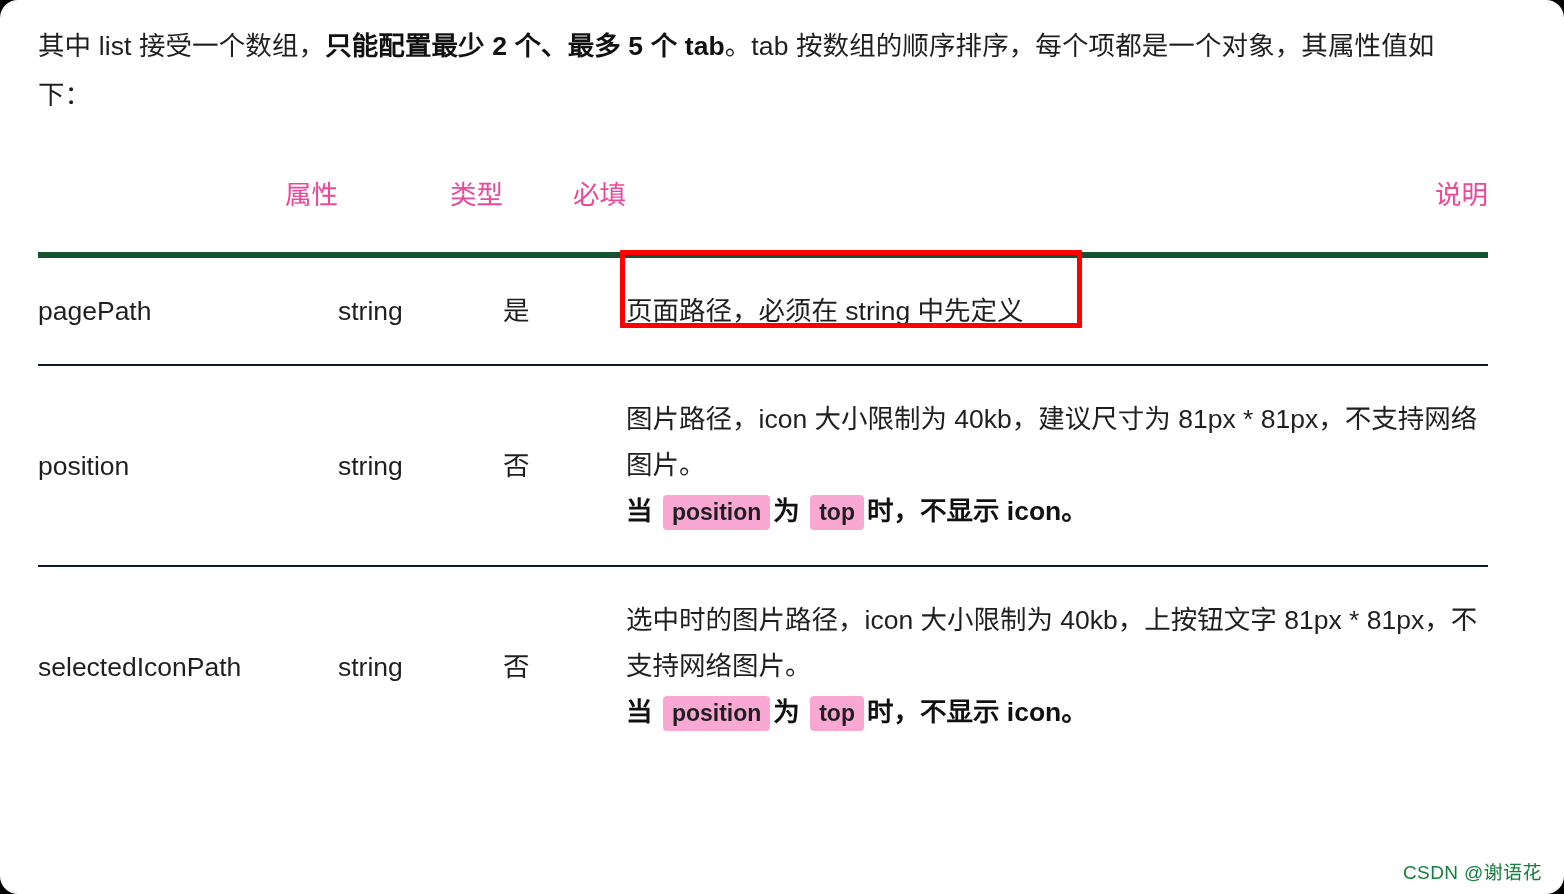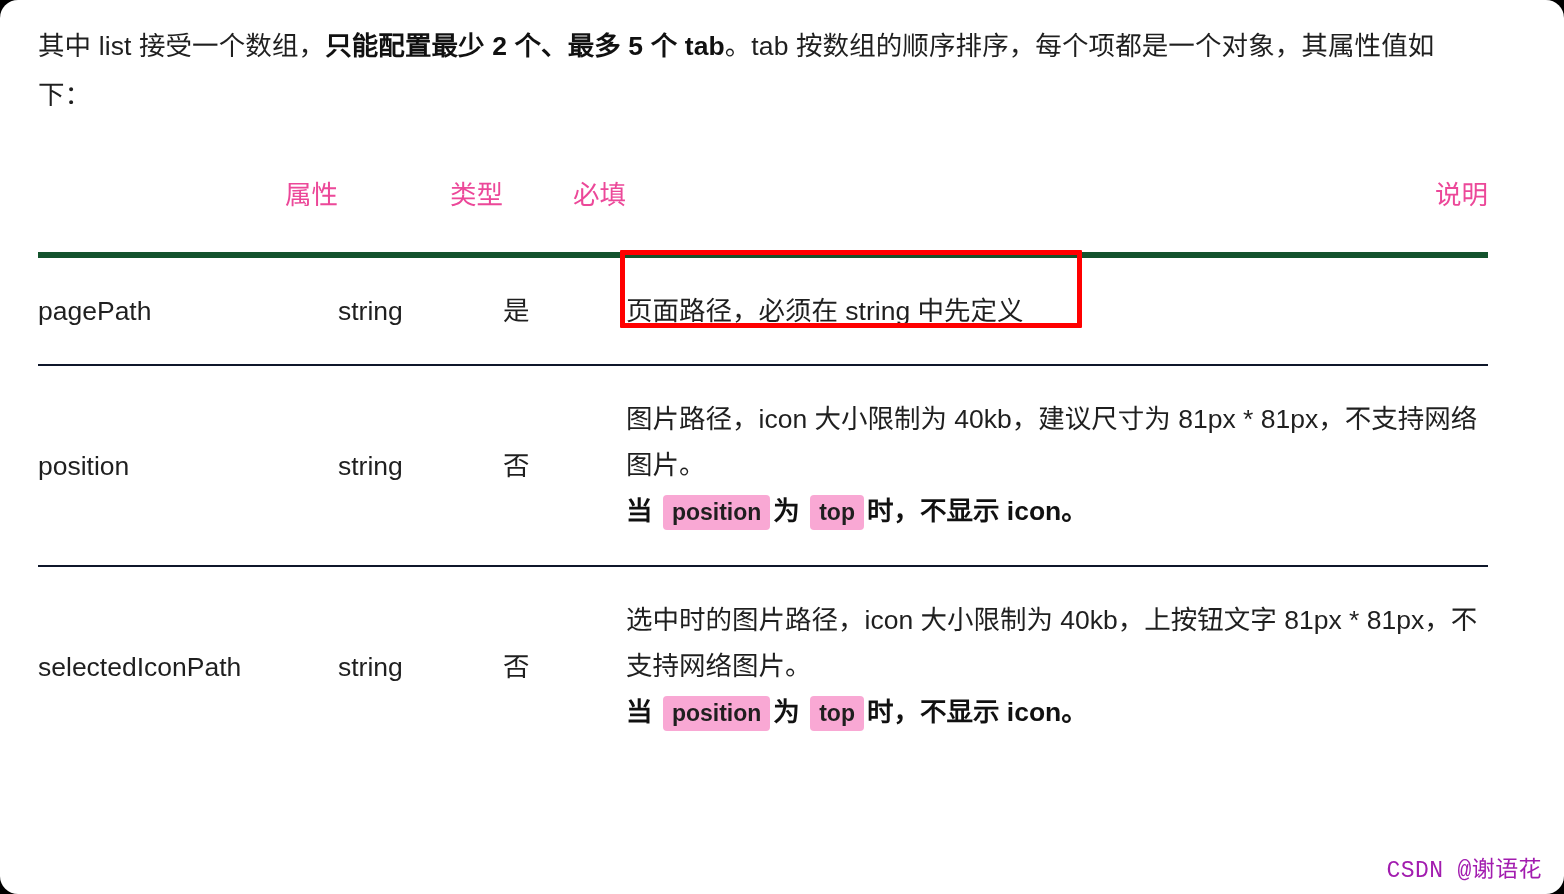--- a/index.html
+++ b/index.html
@@ -117,24 +117,24 @@
     width: 462px;
     height: 78px;
     border-radius: 1px;
   }
 
   
   .watermark {
     position: absolute;
     right: 22px;
     bottom: 10px;
-    font-size: 23px;
-    color: #a21caf;
+    font-size: 19px;
+    color: #15803d;
     letter-spacing: 0.4px;
-    font-family: Liberation Mono, monospace;
+    font-family: Liberation Sans, sans-serif;
     white-space: nowrap;
   }
 </style>
 </head>
 <body>
 
 <div class="page-card">
   <div class="content">
 
     <p class="intro"><span>其中 list 接受一个数组，</span><span class="strong">只能配置最少 2 个、最多 5 个 tab</span><span>。tab 按数组的顺序排序，每个项都是一个对象，其属性值如下：</span></p>

